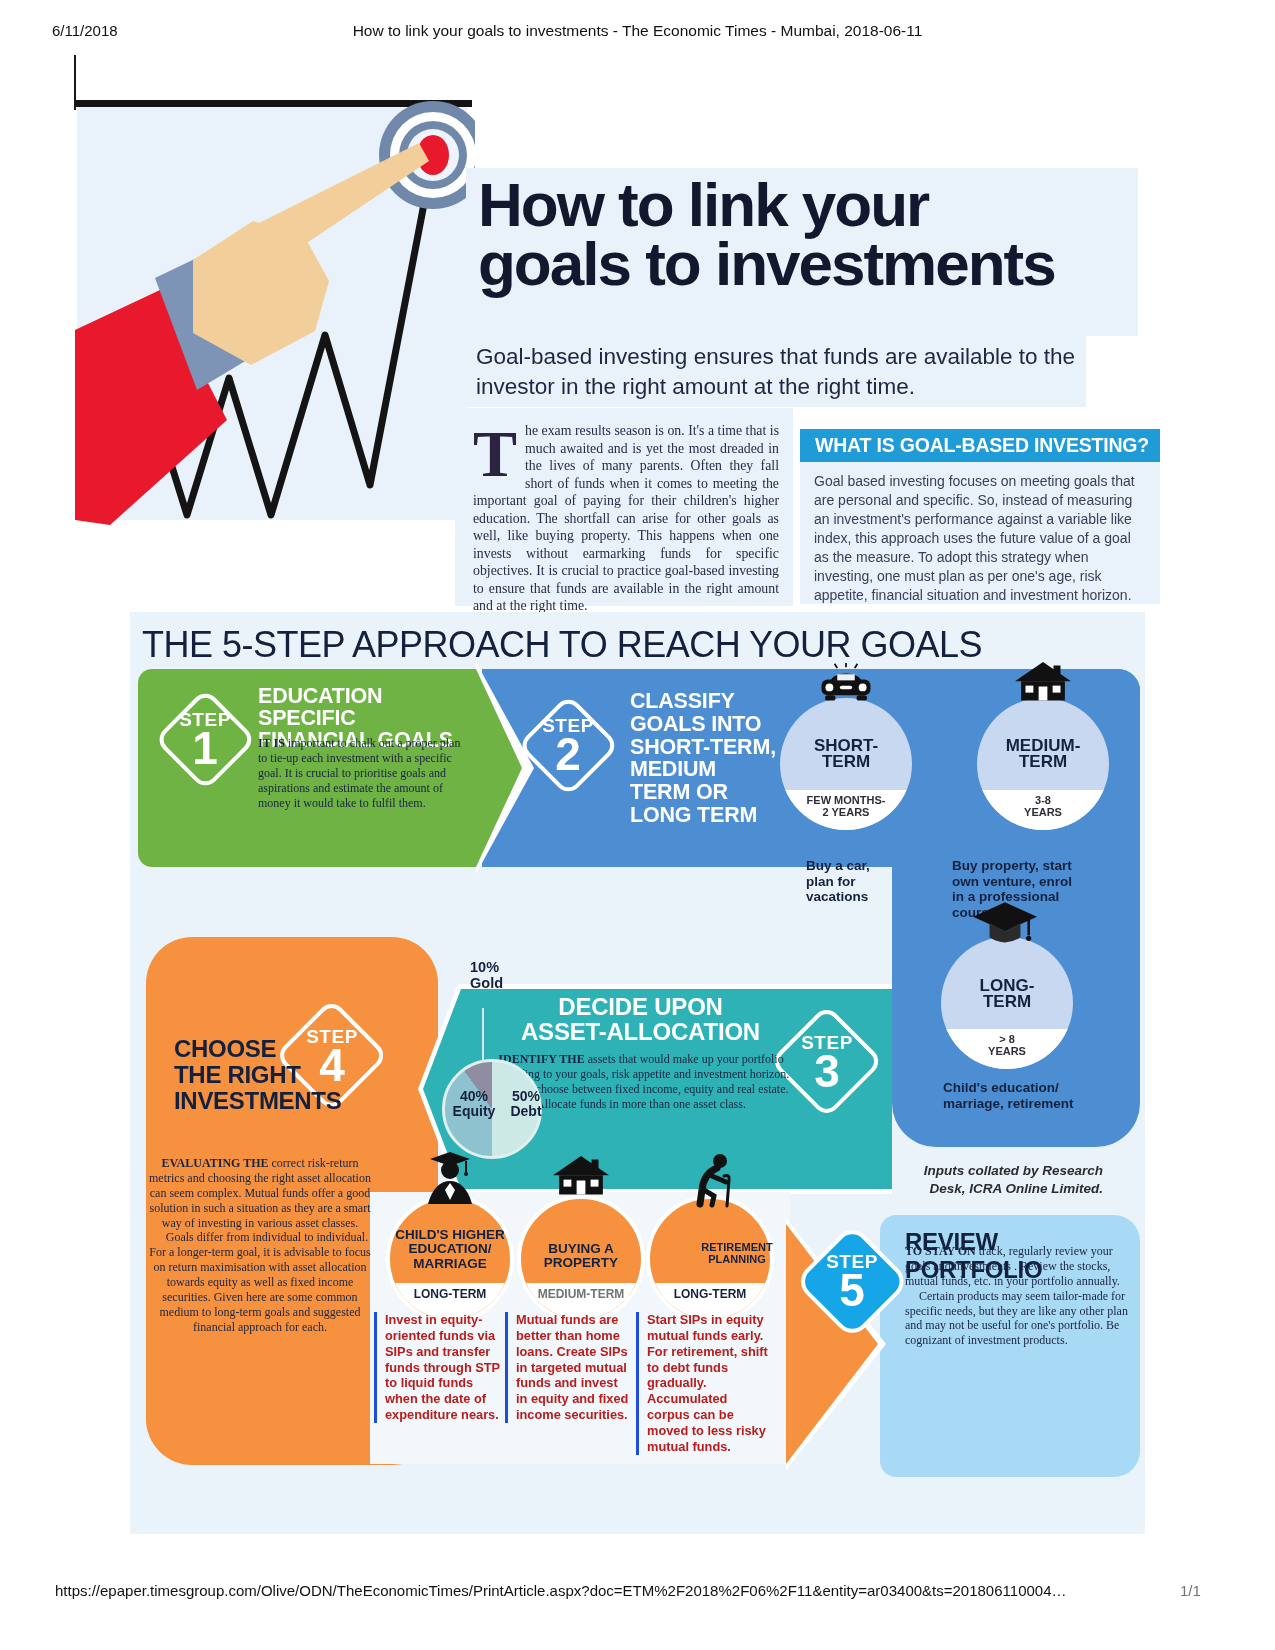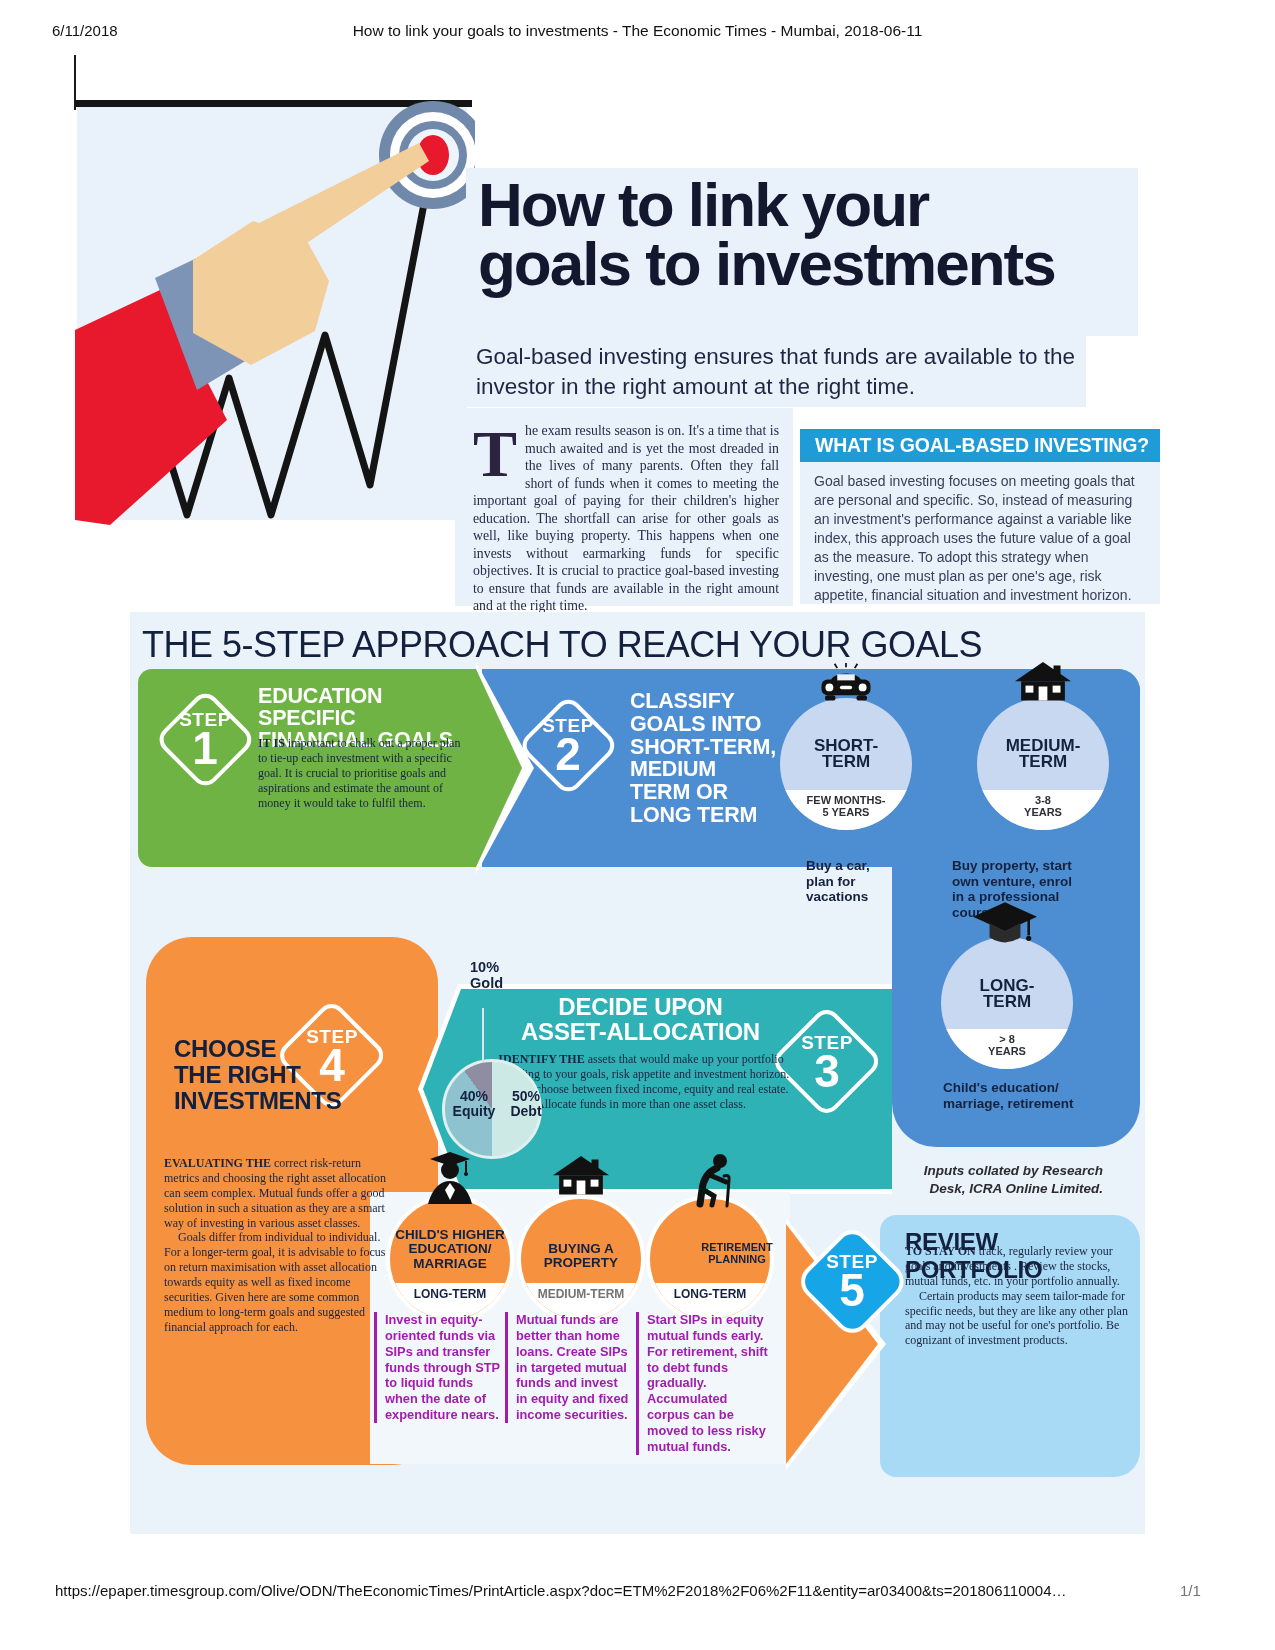--- a/index.html
+++ b/index.html
@@ -16,21 +16,21 @@
   .dtxt .n{font-size:46px;line-height:.85;}
   .clip-arrow{clip-path:polygon(0 0,100% 50%,0 100%);}
   .term-circle{position:absolute;width:132px;height:132px;border-radius:50%;background:#c7d8f0;overflow:hidden;}
   .goal-circle{position:absolute;width:128px;height:128px;border-radius:50%;background:#f6923f;border:4px solid #fff;overflow:hidden;box-sizing:border-box;}
   .band{position:absolute;left:0;right:0;bottom:0;background:#fff;text-align:center;}
   .circ-name{font-size:17px;font-weight:800;color:#15223f;text-align:center;line-height:.95;}
   .years{font-size:11px;font-weight:800;color:#2e2e38;line-height:1.12;padding-top:4px;}
   .goals-txt{font-size:13.5px;font-weight:800;color:#15223f;line-height:1.15;}
   .stepbody{font-family:"Liberation Serif",serif;font-size:12px;line-height:1.24;color:#1a2440;}
   .stepbody b{font-weight:700;}
-  .col-txt{border-left:3px solid #a21caf;padding-left:8px;font-size:12.8px;font-weight:700;color:#a21caf;line-height:1.24;}
+  .col-txt{border-left:3px solid #1d4ed8;padding-left:8px;font-size:12.8px;font-weight:700;color:#b91c1c;line-height:1.24;}
   .white-head{color:#fff;font-weight:800;letter-spacing:-.2px;}
   .navy-head{color:#14213e;font-weight:800;letter-spacing:-.3px;}
 </style>
 </head>
 <body>
 
 <div class="abs" style="left:0;top:0;width:1275px;height:48px;">
   <div class="abs" style="left:52px;top:22px;font-size:15px;color:#111;">6/11/2018</div>
   <div class="abs" style="left:250px;top:22px;width:775px;text-align:center;font-size:15.5px;color:#111;">How to link your goals to investments - The Economic Times - Mumbai, 2018-06-11</div>
 </div>
@@ -113,21 +113,21 @@
   </div>
   <div class="abs pre white-head" style="left:500px;top:78px;width:165px;font-size:21.5px;line-height:1.06;">CLASSIFY
 GOALS INTO
 SHORT-TERM,
 MEDIUM
 TERM OR
 LONG TERM</div>
 
   <div class="term-circle" style="left:650px;top:86px;">
     <div class="band pre years" style="height:36px;">FEW MONTHS-
-5 YEARS</div>
+2 YEARS</div>
   </div>
   <svg class="abs" style="left:688px;top:48px;" width="56" height="46" viewBox="0 0 64 46">
     <path d="M22,6 l-3,-5 M32,5 l0,-5 M42,6 l3,-5" stroke="#111" stroke-width="2" fill="none"></path>
     <path d="M14,22 C16,9 48,9 50,22 Z" fill="#111"></path>
     <rect x="4" y="19" width="56" height="18" rx="7" fill="#111"></rect>
     <rect x="22" y="13" width="20" height="7" fill="#e9f1fa"></rect>
     <circle cx="13" cy="28" r="4.5" fill="#fff"></circle>
       <circle cx="51" cy="28" r="4.5" fill="#fff"></circle>
     <rect x="25" y="26" width="14" height="4" rx="2" fill="#fff"></rect>
     <rect x="8" y="37" width="12" height="6" rx="3" fill="#111"></rect>
@@ -198,21 +198,21 @@
   <div class="diamond" style="left:144px;top:386px;width:116px;height:116px;--c:#f6923f;">
     <div class="dsq"></div>
     <div class="dtxt">
         <span class="w">STEP</span>
         <span class="n">4</span>
       </div>
   </div>
   <div class="abs pre navy-head" style="left:44px;top:424px;width:235px;font-size:24px;line-height:1.08;">CHOOSE
 THE RIGHT
 INVESTMENTS</div>
-  <div class="abs stepbody" style="left:34px;top:544px;width:224px;">
+  <div class="abs stepbody" style="left:18px;top:544px;width:224px;text-align:center;">
     <div><b>EVALUATING THE </b><span>correct risk-return metrics and choosing the right asset allocation can seem complex. Mutual funds offer a good solution in such a situation as they are a smart way of investing in various asset classes.</span></div>
     <div style="text-indent:14px;">Goals differ from individual to individual. For a longer-term goal, it is advisable to focus on return maximisation with asset allocation towards equity as well as fixed income securities. Given here are some common medium to long-term goals and suggested financial approach for each.</div>
   </div>
 
   <div class="goal-circle" style="left:256px;top:583px;">
     <div class="band" style="height:32px;font-size:12px;font-weight:800;color:#15223f;padding-top:4px;">LONG-TERM</div>
   </div>
   <svg class="abs" style="left:292px;top:538px;" width="56" height="56" viewBox="0 0 56 56">
     <circle cx="28" cy="20" r="9" fill="#111"></circle>
     <polygon points="28,2 48,9 28,16 8,9" fill="#111"></polygon>

